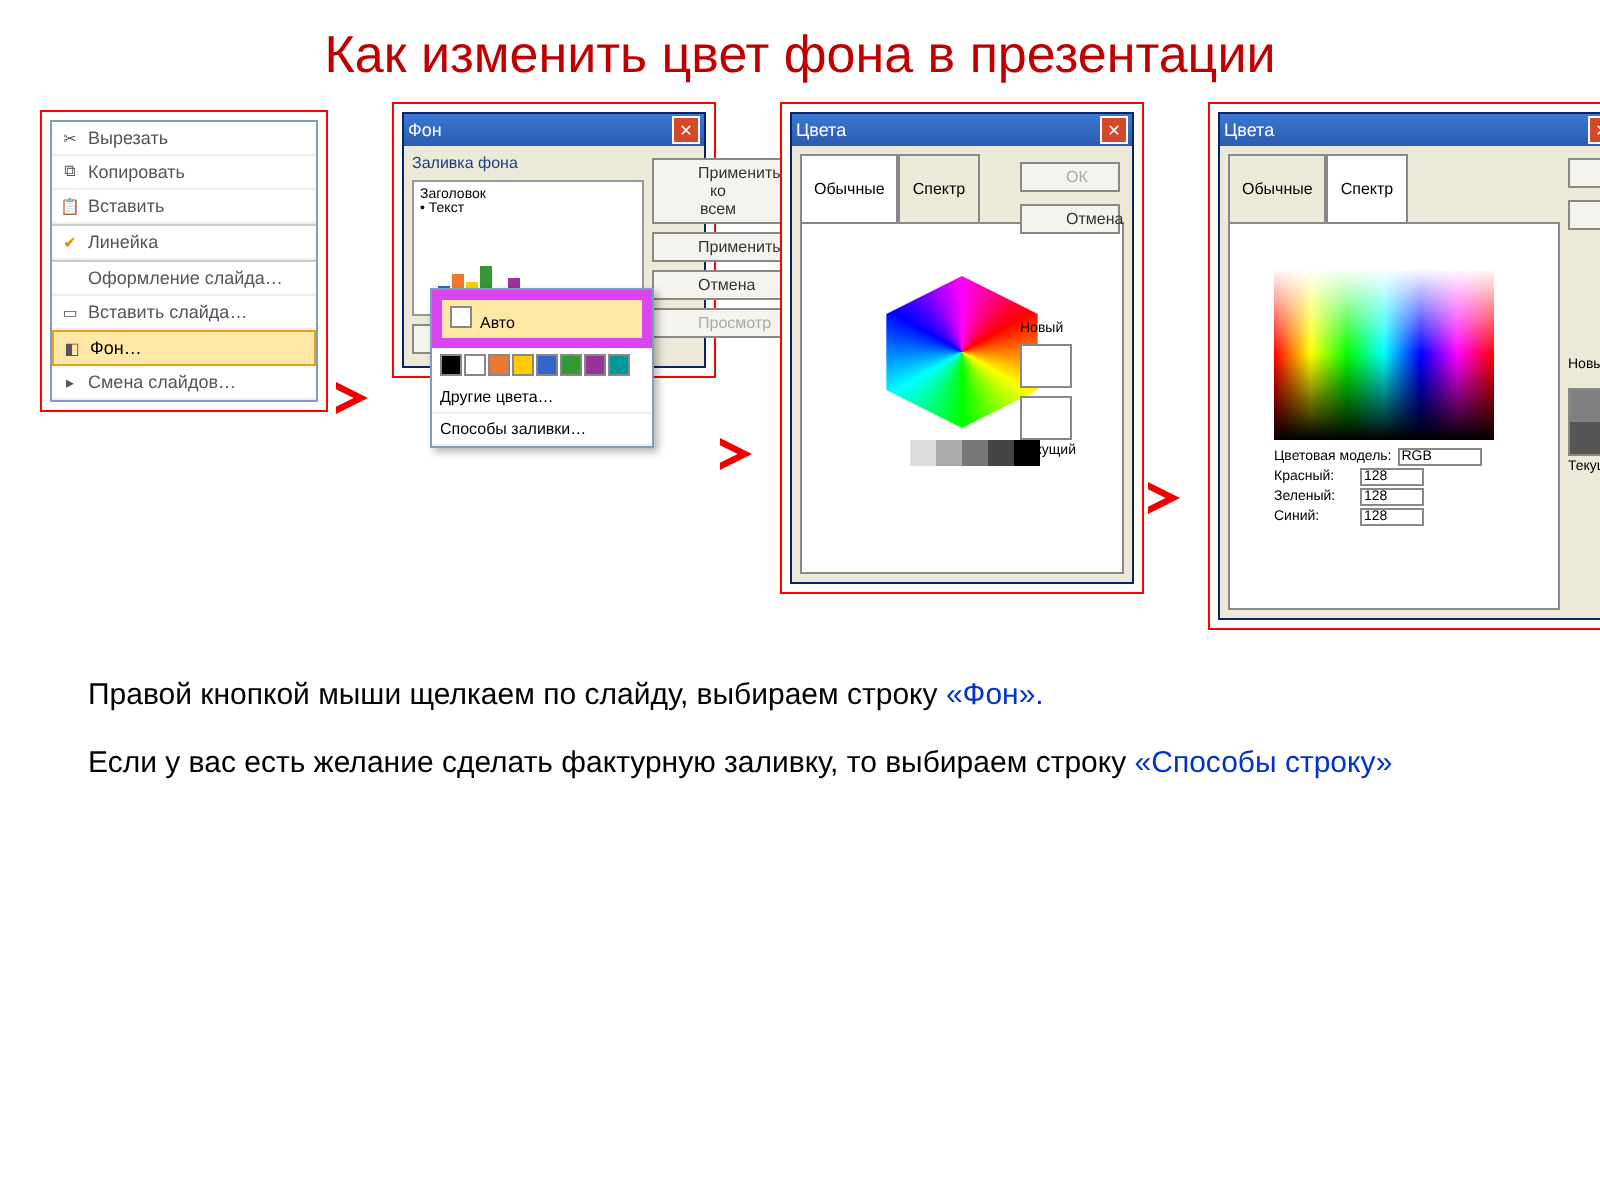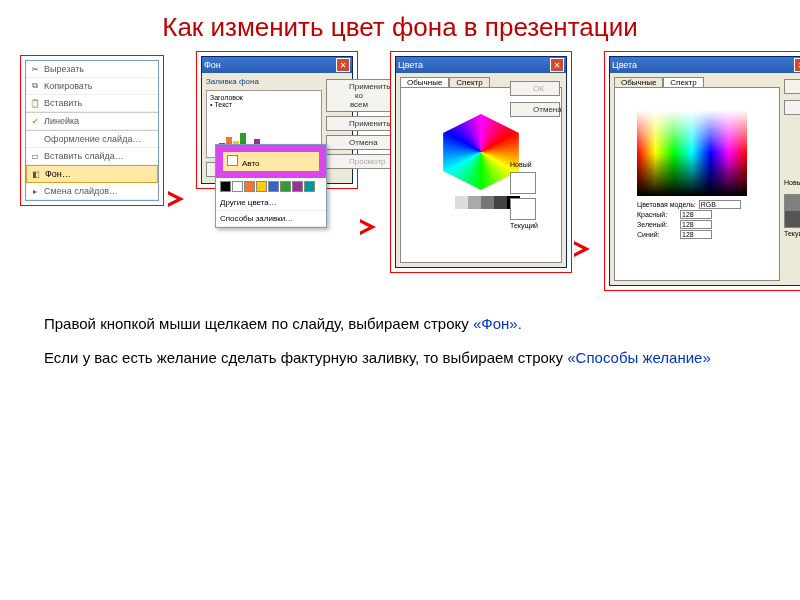--- a/index.html
+++ b/index.html
@@ -23,26 +23,26 @@
   .p2 .body{padding:4px;display:flex;gap:4px}
   .p2 .left{flex:1}
   .p2 .preview{border:1px solid #999;background:#fff;height:60px;margin:4px 0;padding:3px;font-size:7px;position:relative}
   .p2 .chart{position:absolute;bottom:4px;left:12px;display:flex;align-items:flex-end;gap:1px}
   .p2 .chart span{display:block;width:6px}
   .p2 .buttons{display:flex;flex-direction:column;width:66px}
   .dropdown{position:absolute;top:92px;left:18px;width:110px;border:1px solid #7b9ebd;background:#fff;box-shadow:2px 2px 4px rgba(0,0,0,.3);z-index:5}
   .dropdown .drow{font-size:8px;padding:3px 4px;border-bottom:1px solid #eee}
   .dropdown .sw-row{display:flex;gap:1px;padding:3px 4px}
   .dropdown .sw{width:9px;height:9px;border:1px solid #888}
-  .dropdown .sel{background:#ffe8a6;border:7px solid #d946ef}
+  .dropdown .sel{background:#ffe8a6;border:5px solid #d946ef}
   
   .p3{width:170px}
   .p3 .body{padding:4px}
   .tabs{display:flex;gap:0}
-  .tab{border:1px solid #888;border-bottom:none;background:#ece9d8;font-size:8px;padding:0 6px}
+  .tab{border:1px solid #888;border-bottom:none;background:#ece9d8;font-size:8px;padding:12px 6px}
   .tab.act{background:#fff}
   .tabpane{border:1px solid #888;background:#fff;padding:22px;height:130px;position:relative}
   .hex{margin:4px auto;display:grid;place-items:center}
   .hex .big{width:88px;height:76px;background:
     conic-gradient(from 0deg,#f0f,#f00,#ff0,#0f0,#0ff,#00f,#f0f);
     clip-path:polygon(50% 0,93% 25%,93% 75%,50% 100%,7% 75%,7% 25%)}
   .hex .gray{margin-top:6px;display:flex;gap:0}
   .hex .gray span{width:13px;height:13px}
   .p3 .side{position:absolute;right:6px;top:6px;width:50px;display:flex;flex-direction:column;gap:2px}
   .swatch-box{border:1px solid #888;width:24px;height:20px;background:#fff;margin-top:2px}
@@ -250,14 +250,14 @@
           <div style="font-size:7px">Текущий</div>
         </div>
       </div>
     </div>
   </div>
 
 </div>
 
 <div class="desc">
   <p><span>Правой кнопкой мыши щелкаем по слайду, выбираем строку </span><span class="blue">«Фон».</span></p>
-  <p><span>Если у вас есть желание сделать фактурную заливку, то выбираем строку </span><span class="blue">«Способы желание»</span></p>
+  <p><span>Если у вас есть желание сделать фактурную заливку, то выбираем строку </span><span class="blue">«Способы строку»</span></p>
 </div>
 
 </body></html>

